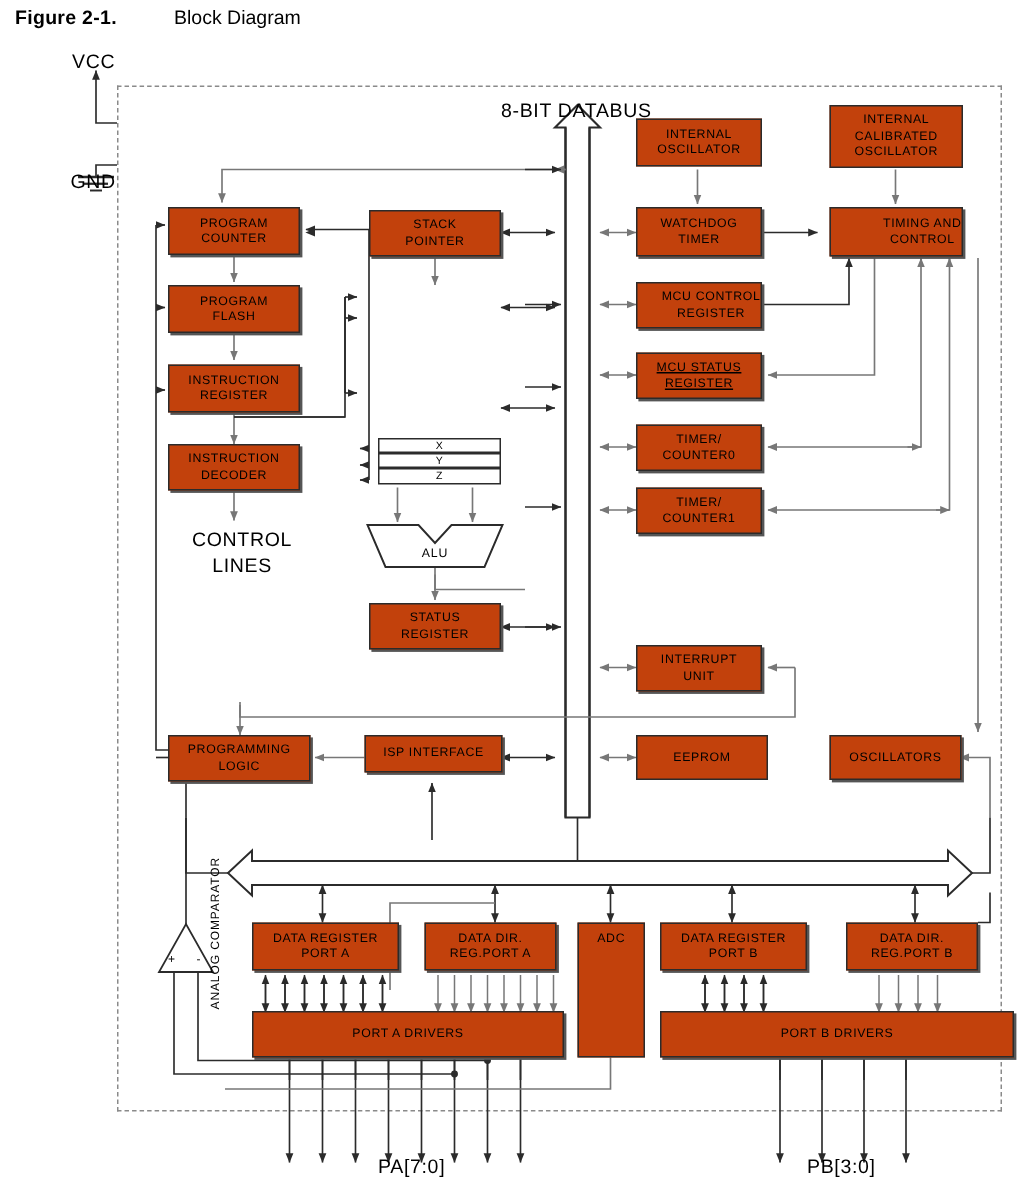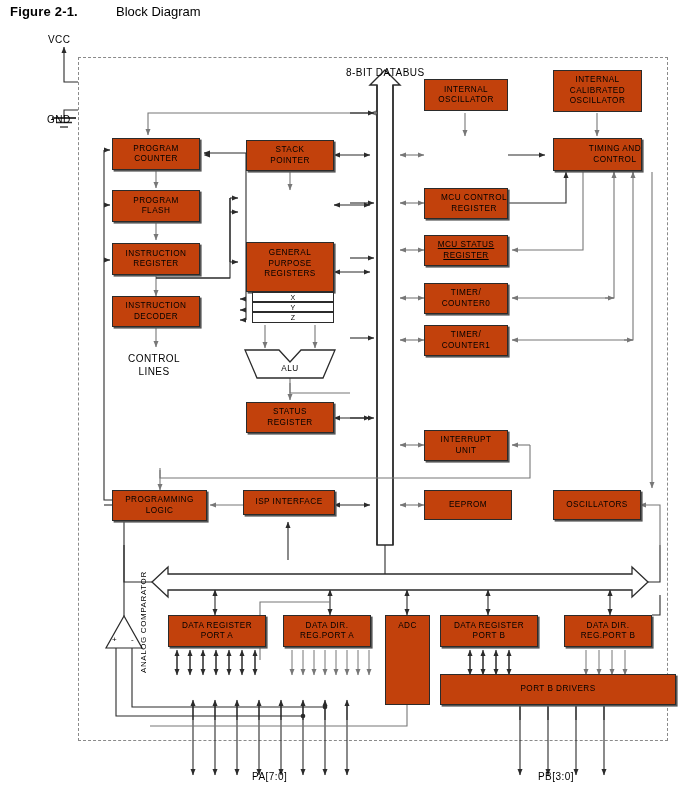--- a/index.html
+++ b/index.html
@@ -27,21 +27,21 @@
 
   
   .blk.flat{box-shadow:none;}
 
   
   .subrow{position:absolute;box-sizing:border-box;background:#fff;
     border:1.1px solid #2b2b2b;display:flex;align-items:center;
     justify-content:center;font-size:7px;letter-spacing:.4px;}
 
   
-  .lbl{position:absolute;white-space:nowrap;font-size:10px;letter-spacing:.45px;
+  .lbl{position:absolute;white-space:nowrap;font-size:13px;letter-spacing:.45px;
        text-align:center;line-height:1.3;}
   .lbl.vert{writing-mode:vertical-rl;transform:rotate(180deg);
        transform-origin:center;letter-spacing:.6px;}
 
   
   svg.wires{position:absolute;left:0;top:0;width:679px;height:791px;
             pointer-events:none;overflow:visible;}
 </style>
 </head>
 <body>
@@ -326,21 +326,21 @@
 
     <g stroke="#2b2b2b" stroke-width="1.1" fill="none">
       <path d="M407,705 L407,726 L150,726" stroke="#777"></path>
     </g>
 
     <g stroke="#2b2b2b" stroke-width="1.1" fill="none">
       <path d="M652,615 L660,615 L660,595" stroke="#2b2b2b"></path>
     </g>
   </svg>
 
-  <div class="lbl" style="left:334px;top:66px;margin-left:12px;">8-BIT DATABUS</div>
+  <div class="lbl" style="left:334px;top:66px;">8-BIT DATABUS</div>
 
   <div class="lbl" style="left:48px;top:33px;">VCC</div>
   <div class="lbl" style="left:47px;top:113px;">GND</div>
 
   <div class="blk" style="left:112px;top:138px;width:88px;height:32px;">
     <span>
         <span>PROGRAM</span>
         <span>COUNTER</span>
       </span>
   </div>
@@ -372,27 +372,20 @@
   </div>
 
   <div class="blk" style="left:246px;top:140px;width:88px;height:31px;">
     <span>
         <span>STACK</span>
         <span>POINTER</span>
       </span>
   </div>
 
 
-  <div class="blk" style="left:246px;top:242px;width:88px;height:50px;align-items:flex-start;padding-top:5px;">
-    <span>
-        <span>GENERAL</span>
-        <span>PURPOSE</span>
-        <span>REGISTERS</span>
-      </span>
-  </div>
   <div class="subrow" style="left:252px;top:292px;width:82px;height:10px;">X</div>
   <div class="subrow" style="left:252px;top:302px;width:82px;height:10px;">Y</div>
   <div class="subrow" style="left:252px;top:312px;width:82px;height:11px;">Z</div>
 
   <div style="position:absolute;left:243px;top:349px;width:94px;height:30px;">
     <svg width="94" height="30" viewBox="0 0 94 30" style="position:absolute;left:0;top:0;">
       <path d="M2,1 L36,1 L47,13 L58,1 L92,1 L80,29 L14,29 z" fill="#ffffff" stroke="#2b2b2b" stroke-width="1.3" stroke-linejoin="miter"></path>
       <path d="M4,3 L38,3 L47,15 L56,3 L90,3 L79,31 L15,31 z" fill="none" stroke="#555" stroke-width="1.1" opacity="0"></path>
     </svg>
     <div style="position:absolute;left:0;top:15px;width:94px;text-align:center;font-size:8.2px;letter-spacing:.6px;">ALU</div>
@@ -432,20 +425,26 @@
   </div>
 
   <div class="blk flat" style="left:553px;top:70px;width:89px;height:42px;">
     <span>
         <span>INTERNAL</span>
         <span>CALIBRATED</span>
         <span>OSCILLATOR</span>
       </span>
   </div>
 
+  <div class="blk" style="left:424px;top:138px;width:84px;height:33px;">
+    <span>
+        <span>WATCHDOG</span>
+        <span>TIMER</span>
+      </span>
+  </div>
 
   <div class="blk" style="left:553px;top:138px;width:89px;height:33px;justify-content:flex-end;">
     <span>
         <span>TIMING AND</span>
         <span>CONTROL</span>
       </span>
   </div>
 
   <div class="blk" style="left:424px;top:188px;width:84px;height:31px;justify-content:flex-end;">
     <span>
@@ -511,20 +510,23 @@
       </span>
   </div>
 
   <div class="blk" style="left:564px;top:615px;width:88px;height:32px;">
     <span>
         <span>DATA DIR.</span>
         <span>REG.PORT B</span>
       </span>
   </div>
 
+  <div class="blk" style="left:168px;top:674px;width:208px;height:31px;">
+    <span>PORT A DRIVERS</span>
+  </div>
 
   <div class="blk" style="left:440px;top:674px;width:236px;height:31px;">
     <span>PORT B DRIVERS</span>
   </div>
 
   <div class="lbl" style="left:252px;top:770px;">PA[7:0]</div>
   <div class="lbl" style="left:538px;top:770px;">PB[3:0]</div>
 
 </div>
 

